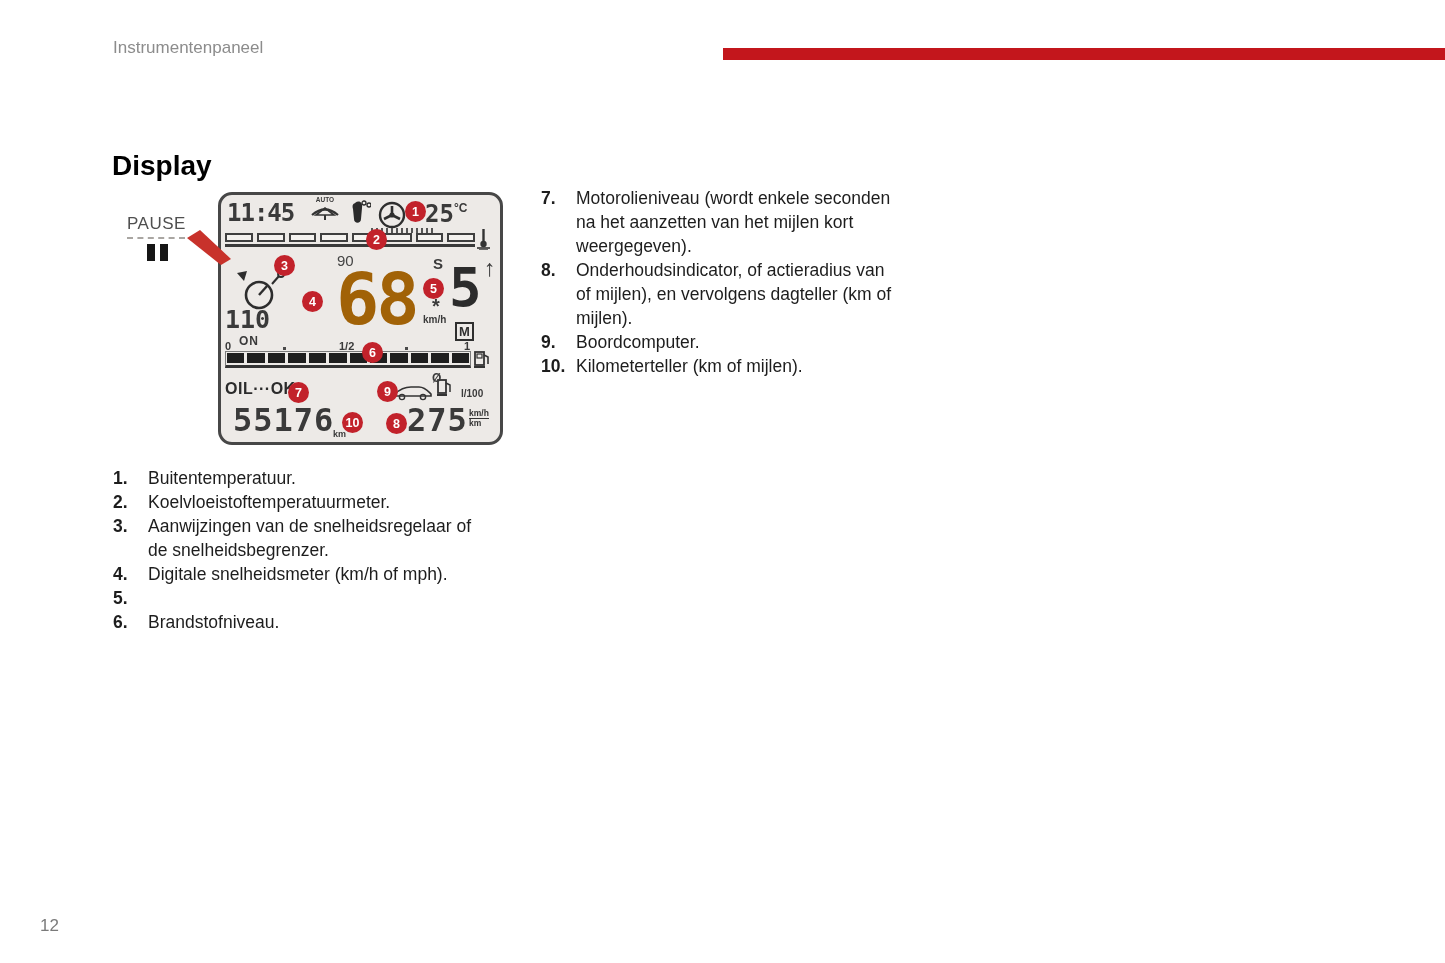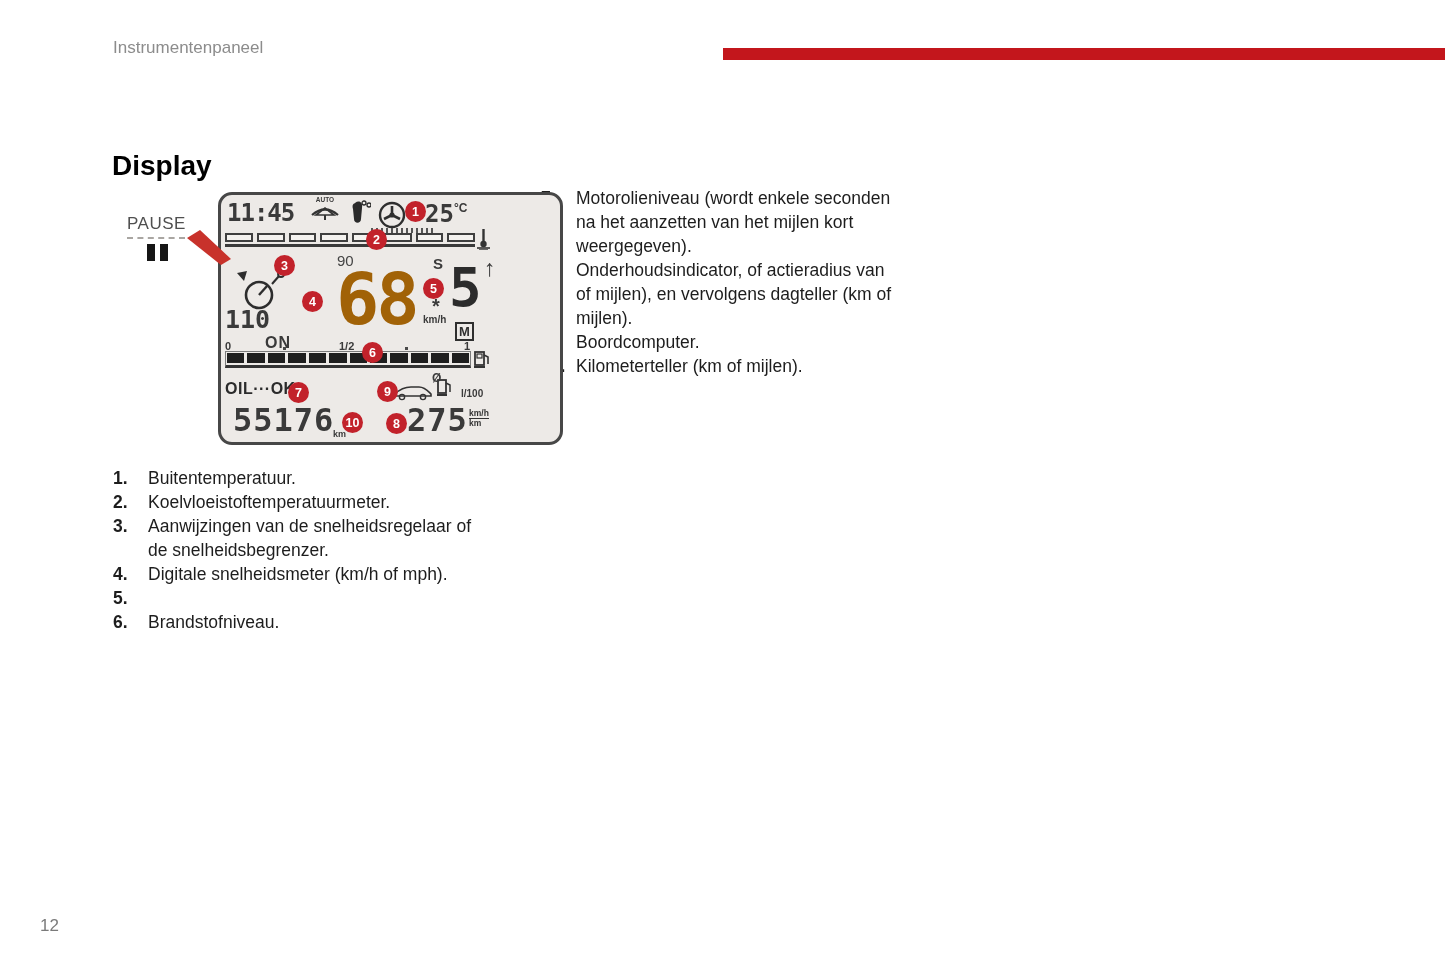--- a/index.html
+++ b/index.html
@@ -15,21 +15,21 @@
   #sec-title { position:absolute; left:112px; top:150px; font-size:28px; font-weight:bold; color:#000; }
   
   #figure { position:absolute; left:113px; top:190px; width:400px; height:262px; }
   #pause-label { position:absolute; left:14px; top:24px; font-size:17px; font-weight:500; color:#4f4f4f; letter-spacing:.5px; }
   #pause-dashes { position:absolute; left:14px; top:47px; width:58px; border-top:2px dashed #a9a6a2; }
   #pause-icon { position:absolute; left:34px; top:54px; display:flex; gap:5px; }
   #pause-icon div { width:8px; height:17px; background:#161616; }
   #callout-arrow { position:absolute; left:74px; top:40px; z-index:4; }
   
   #lcd {
-    position:absolute; left:105px; top:2px; width:345px; height:253px;
+    position:absolute; left:105px; top:2px; width:285px; height:253px;
     background:#edeae7; border:3px solid #474747; border-radius:14px; z-index:1;
   }
   .abs { position:absolute; }
   .digits { font-family:"DejaVu Sans Mono", monospace; font-weight:bold; color:#3a3a3a; line-height:1; }
   .lbl { color:#3a3a3a; font-weight:bold; }
   
   .co {
     position:absolute; width:21px; height:21px; border-radius:50%; background:#c2222b;
     color:#fff; font-size:12.5px; font-weight:bold; display:flex; align-items:center;
     justify-content:center; z-index:5; font-family:"Liberation Sans", sans-serif;
@@ -139,21 +139,21 @@
       <div class="abs" style="left:12px; top:76px;">
         <svg width="56" height="40" viewBox="0 0 56 40">
           <polygon points="4,2 14,0 11,10" fill="#2d2d2d"></polygon>
           <circle cx="26" cy="24" r="13" fill="none" stroke="#2d2d2d" stroke-width="2.6"></circle>
           <line x1="26" y1="24" x2="34" y2="15" stroke="#2d2d2d" stroke-width="2.4"></line>
           <line x1="39" y1="13" x2="46" y2="5" stroke="#2d2d2d" stroke-width="2"></line>
           <circle cx="48" cy="3" r="3" fill="none" stroke="#2d2d2d" stroke-width="1.8"></circle>
         </svg>
       </div>
       <div class="abs digits" style="left:4px; top:112px; font-size:25px;">110</div>
-      <div class="abs lbl" style="left:18px; top:139px; font-size:16px; letter-spacing:1px;margin-left:26px;">ON</div>
+      <div class="abs lbl" style="left:18px; top:139px; font-size:12px; letter-spacing:1px;">ON</div>
 
       <div class="abs digits" style="left:98px; top:68px; font-size:72px; letter-spacing:-3px; color:#a16207;margin-left:17px;">68</div>
 
       <div class="abs lbl" style="left:212px; top:60px; font-size:15px;">S</div>
       <div class="abs lbl" style="left:211px; top:100px; font-size:20px;">*</div>
       <div class="abs lbl" style="left:202px; top:119px; font-size:10px;">km/h</div>
 
       <div class="abs digits" style="left:228px; top:66px; font-size:54px; color:#2c2c2c;">5</div>
       <div class="abs lbl" style="left:263px; top:60px; font-size:23px;">↑</div>
       <div class="abs" style="left:234px; top:127px;">

